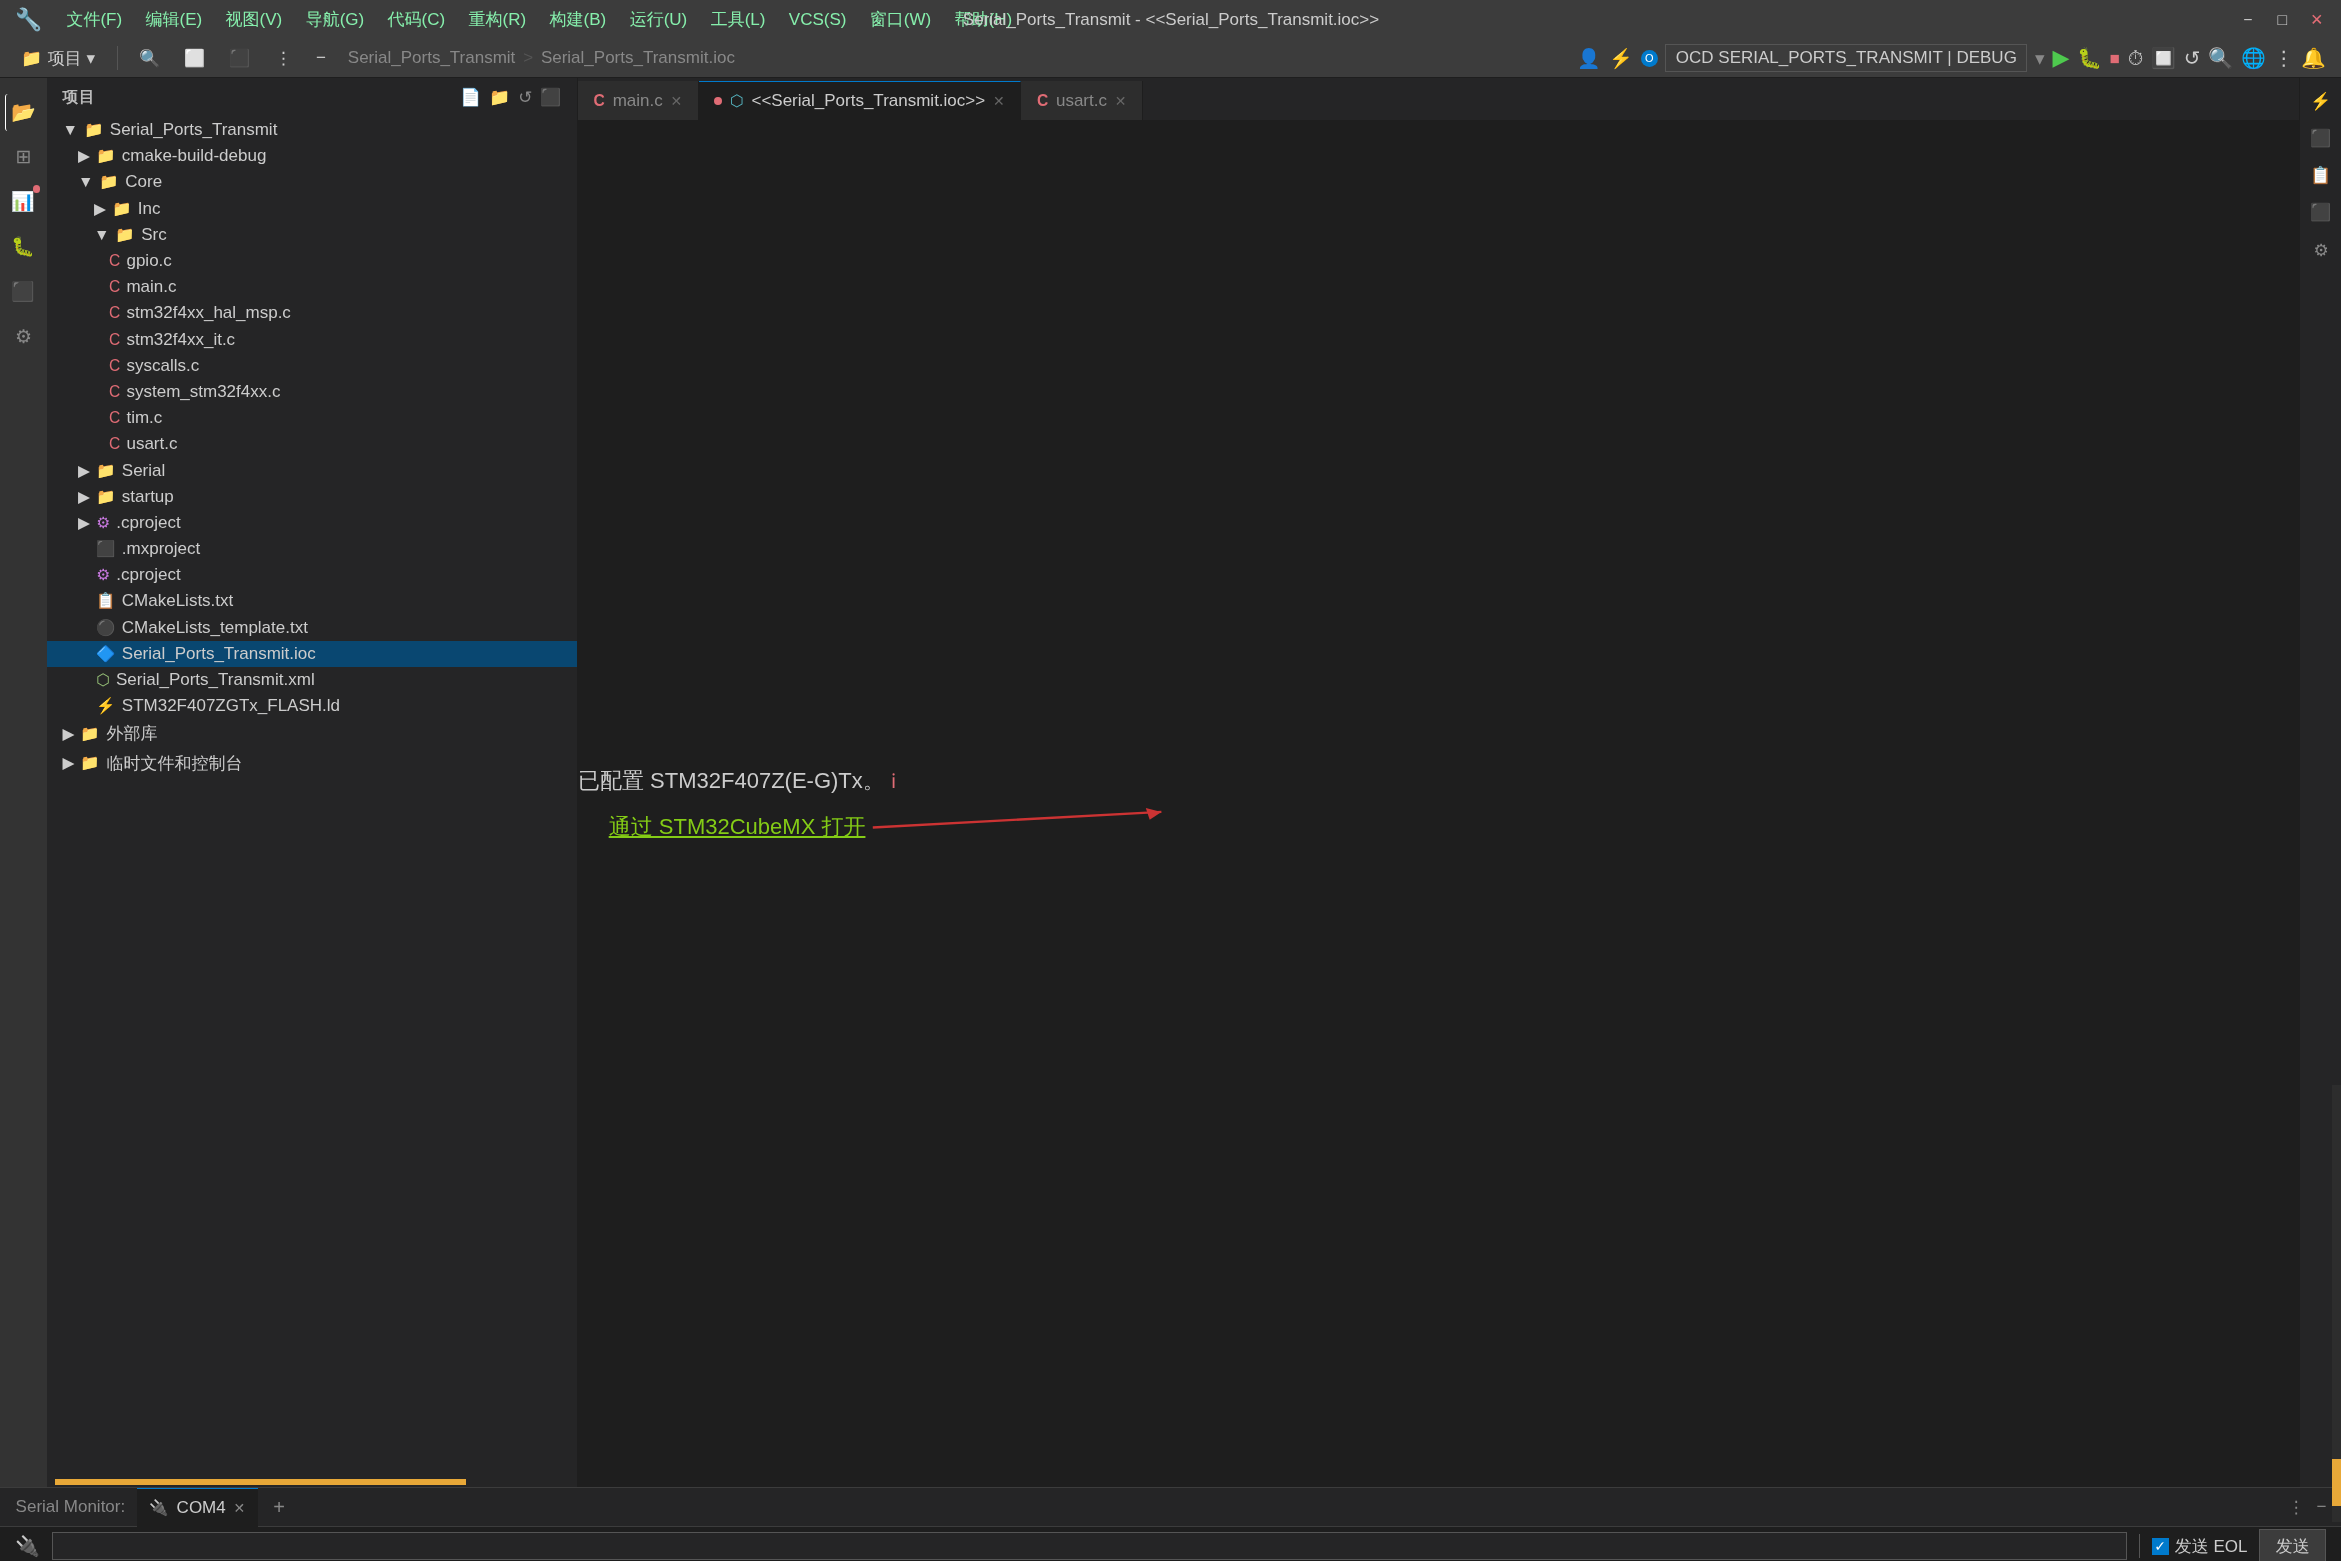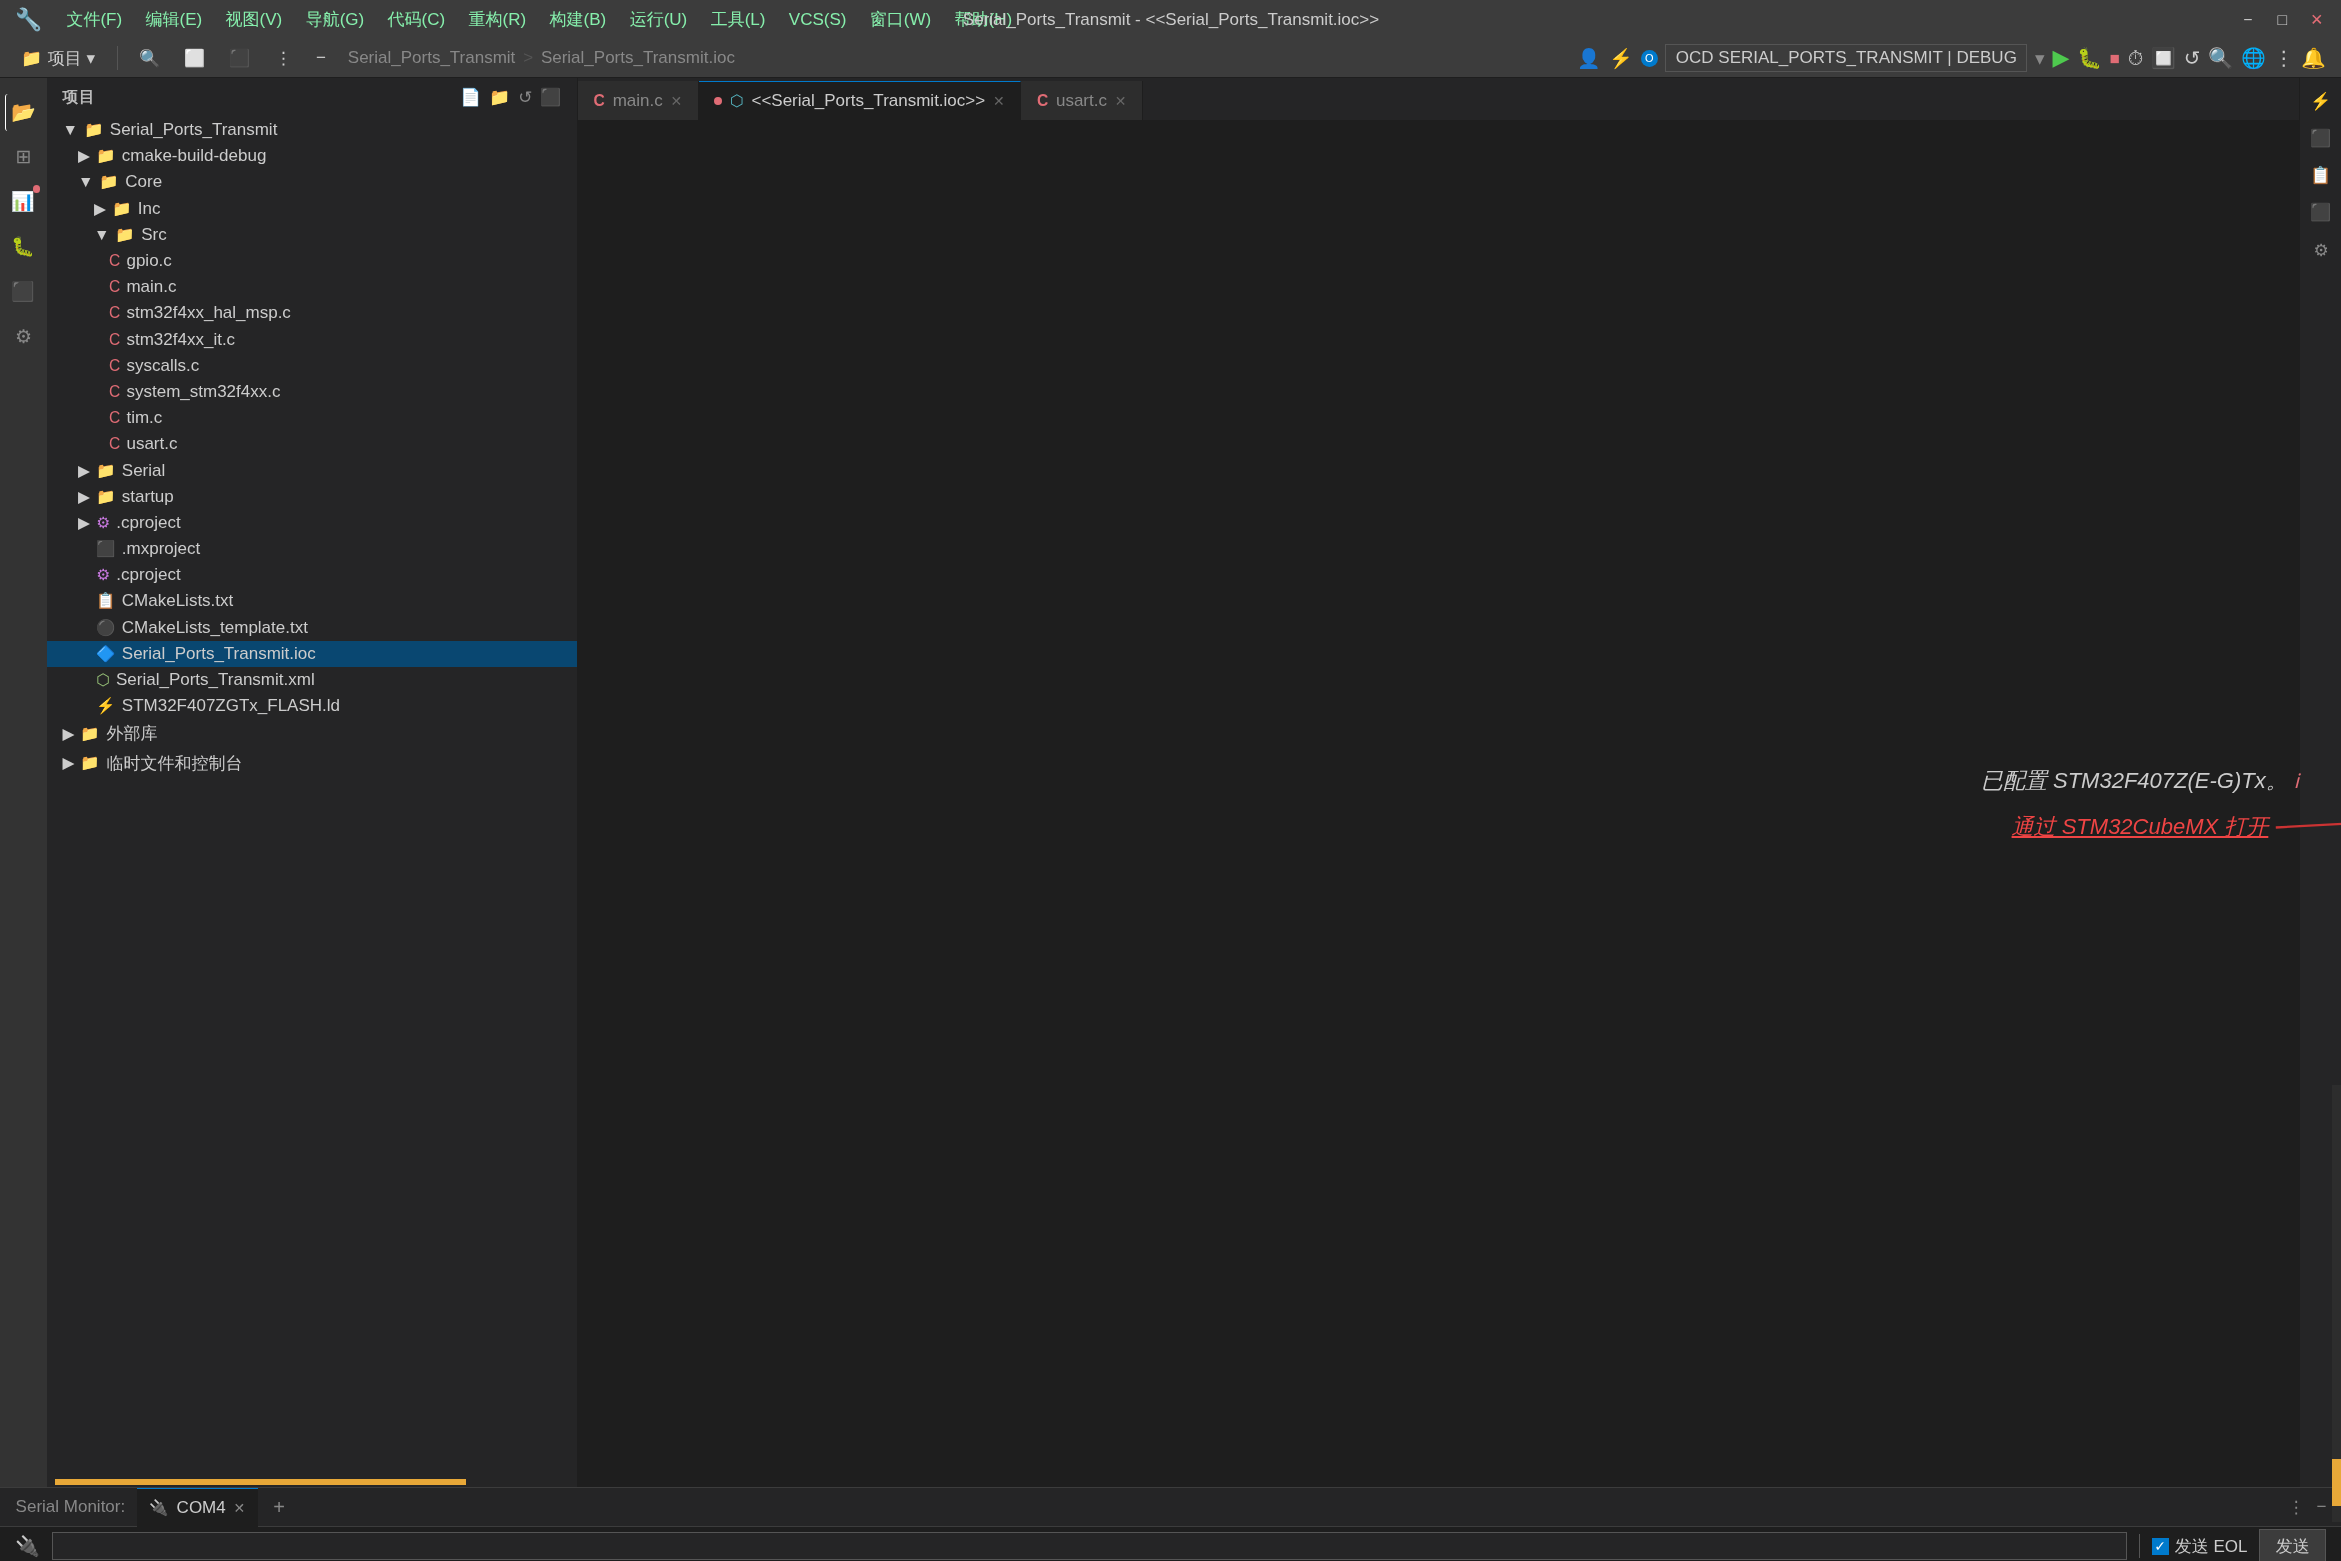--- a/index.html
+++ b/index.html
@@ -180,38 +180,37 @@
       height: 7.8px;
       background: #e06c75;
       border-radius: 50%;
       display: inline-block;
     }
 
     #ioc-editor {
       flex: 1;
       display: flex;
       flex-direction: column;
-      align-items: flex-end;
+      align-items: flex-start;
       justify-content: center;
       background: #1e1e1e;
       position: relative;
-      font-style: italic;
     }
     #ioc-content {
       text-align: center;
       position: relative;
     }
     #ioc-config-text {
       font-size: 22px;
       color: #cccccc;
       margin-bottom: 15.6px;
     }
     #ioc-open-link {
       font-size: 22px;
-      color: #ef4444;
+      color: #84cc16;
       cursor: pointer;
       text-decoration: underline;
     }
     #ioc-warning {
       font-size: 20px;
       color: #cccccc;
       margin-top: 15.6px;
     }
     .warning-icon { color: #e8a838; }
 

